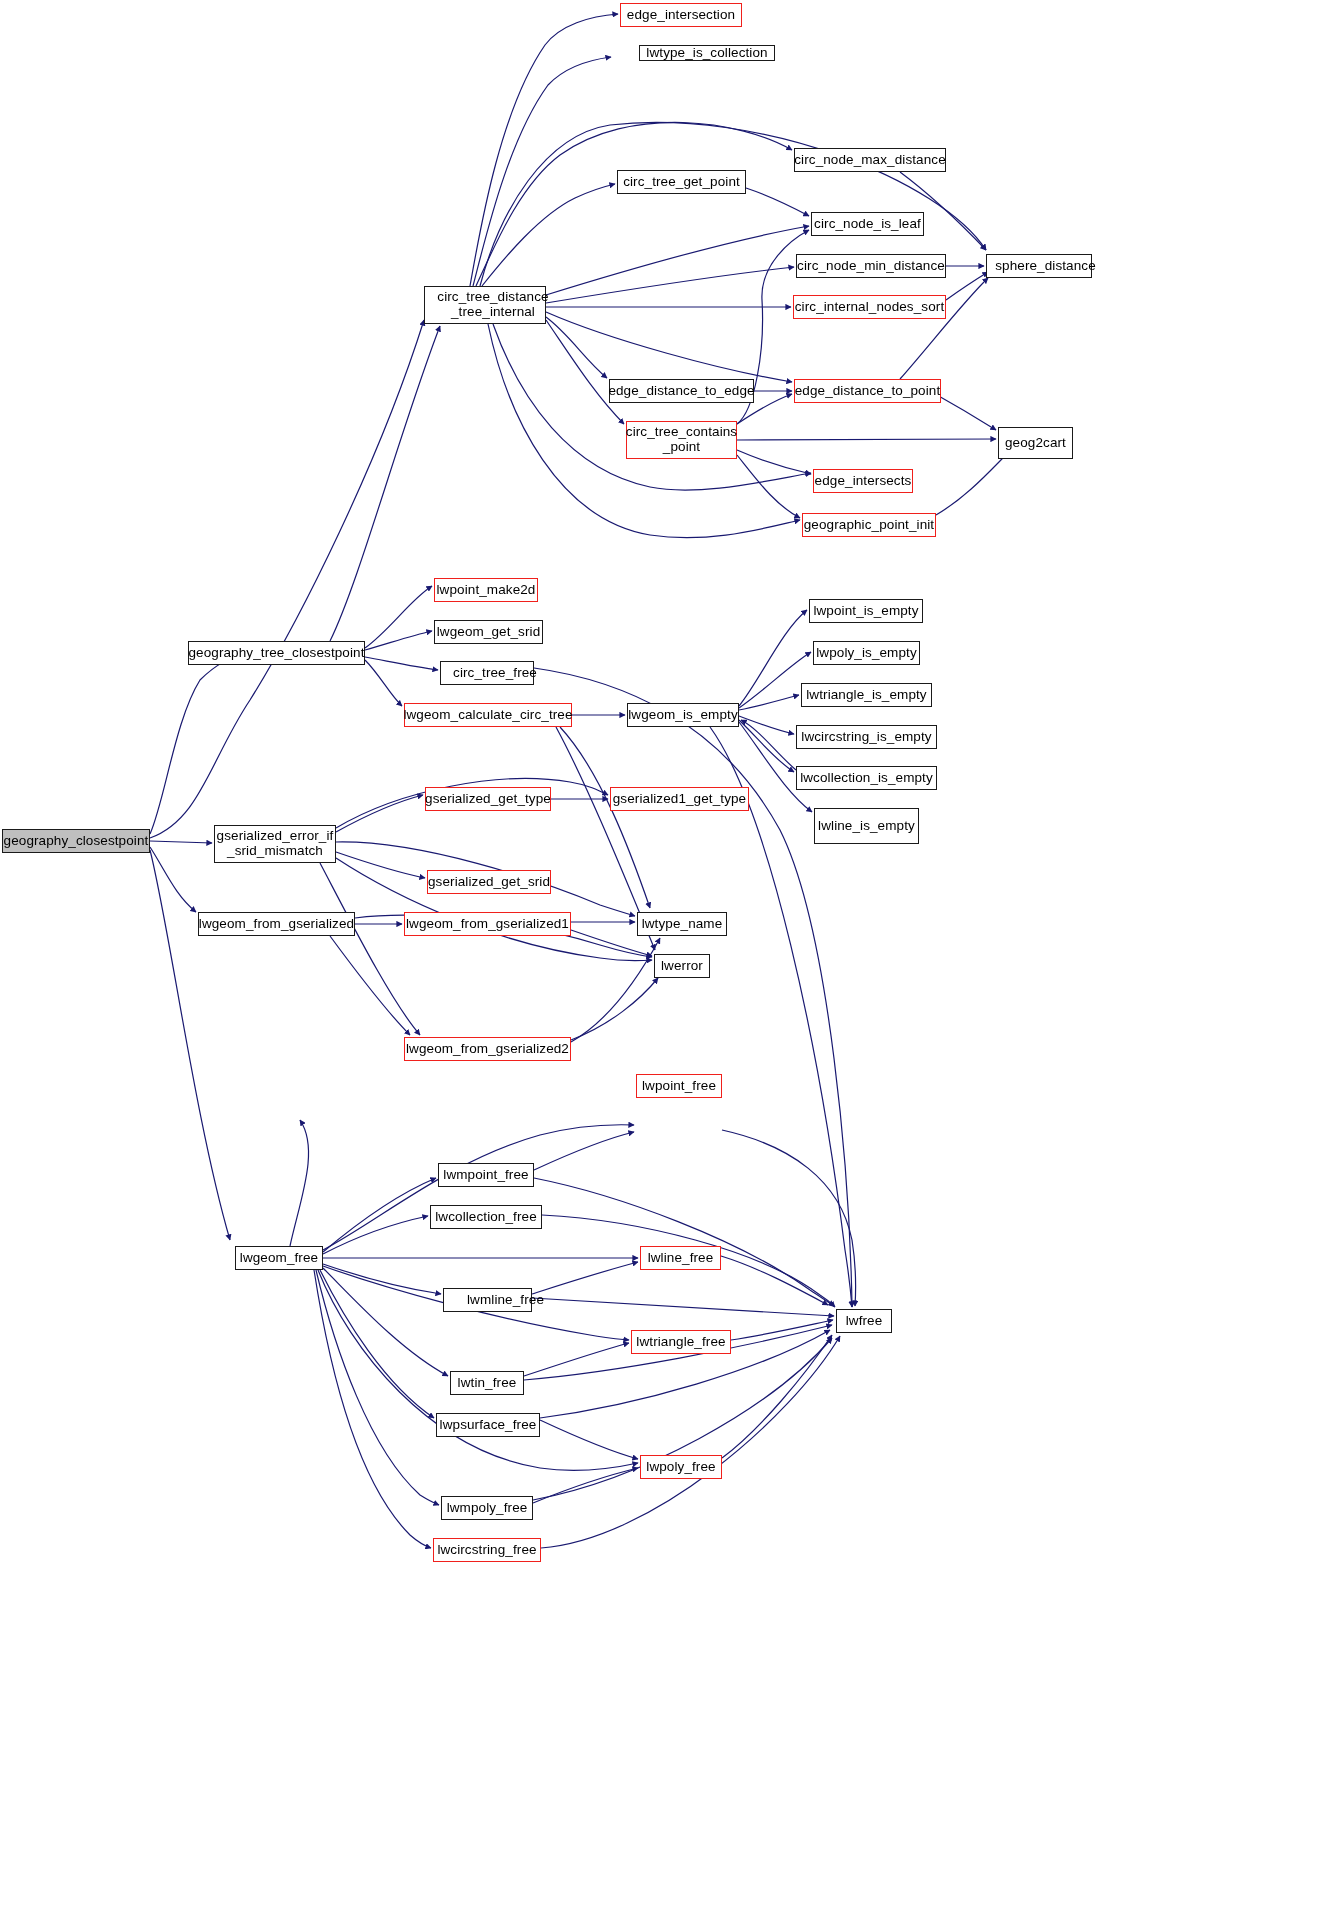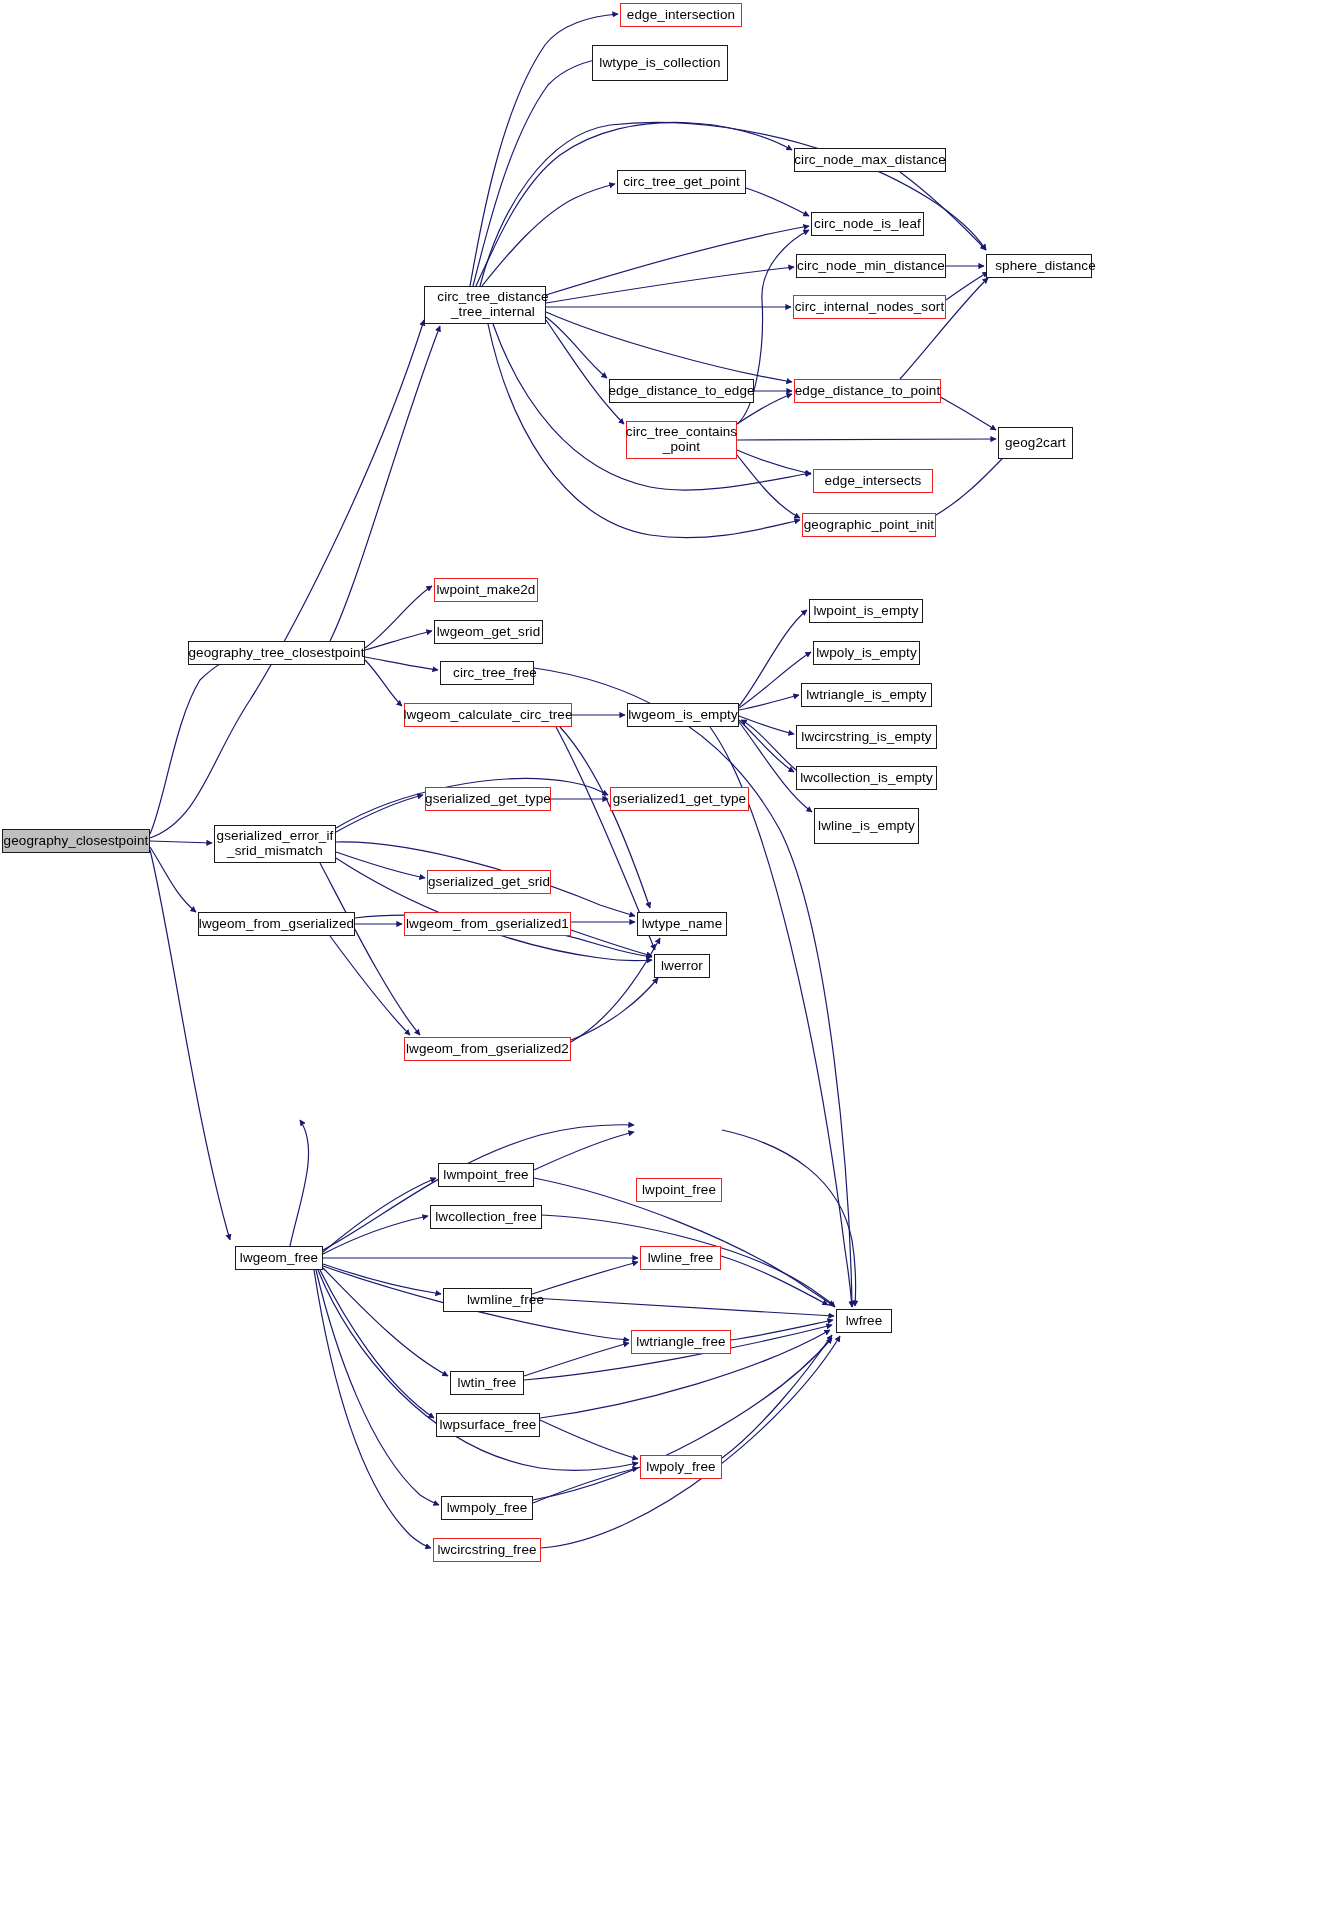--- a/index.html
+++ b/index.html
@@ -148,33 +148,33 @@
         <path d="M 533,1500 C 640,1480 770,1410 832,1338" marker-end="url(#arrow)"></path>
         <path d="M 541,1548 C 650,1540 790,1420 840,1336" marker-end="url(#arrow)"></path>
         <path d="M 722,1130 C 790,1145 840,1180 852,1240 C 856,1265 856,1290 855,1306" marker-end="url(#arrow)"></path>
         <path d="M 710,727 C 770,810 820,1050 845,1250 C 849,1275 851,1295 852,1307" marker-end="url(#arrow)"></path>
       </g>
   </svg>
 <div class="node current" style="left: 2px; top: 829px; width: 148px; height: 24px;">geography_closestpoint</div>
     <div class="node" style="left: 424px; top: 286px; width: 122px; height: 38px; padding-left: 16px;">circ_tree_distance
 _tree_internal</div>
     <div class="node red" style="left: 620px; top: 3px; width: 122px; height: 24px;">edge_intersection</div>
-    <div class="node" style="left: 592px; top: 45px; width: 136px; height: 36px;">lwtype_is_collection</div>
+    <div class="node" style="left: 639px; top: 45px; width: 136px; height: 16px;">lwtype_is_collection</div>
     <div class="node" style="left: 794px; top: 148px; width: 152px; height: 24px;">circ_node_max_distance</div>
     <div class="node" style="left: 617px; top: 170px; width: 129px; height: 24px;">circ_tree_get_point</div>
     <div class="node" style="left: 811px; top: 212px; width: 113px; height: 24px;">circ_node_is_leaf</div>
     <div class="node" style="left: 986px; top: 254px; width: 106px; height: 24px; padding-left: 13px;">sphere_distance</div>
     <div class="node" style="left: 796px; top: 254px; width: 150px; height: 24px;">circ_node_min_distance</div>
     <div class="node red" style="left: 793px; top: 295px; width: 153px; height: 24px;">circ_internal_nodes_sort</div>
     <div class="node" style="left: 609px; top: 379px; width: 145px; height: 24px;">edge_distance_to_edge</div>
     <div class="node red" style="left: 794px; top: 379px; width: 147px; height: 24px;">edge_distance_to_point</div>
     <div class="node red" style="left: 626px; top: 421px; width: 111px; height: 38px;">circ_tree_contains
 _point</div>
     <div class="node" style="left: 998px; top: 427px; width: 75px; height: 32px;">geog2cart</div>
-    <div class="node red" style="left: 813px; top: 469px; width: 120px; height: 24px;">edge_intersects</div>
+    <div class="node red" style="left: 813px; top: 469px; width: 100px; height: 24px;">edge_intersects</div>
     <div class="node red" style="left: 802px; top: 513px; width: 134px; height: 24px;">geographic_point_init</div>
     <div class="node" style="left: 188px; top: 641px; width: 177px; height: 24px;">geography_tree_closestpoint</div>
     <div class="node red" style="left: 434px; top: 578px; width: 104px; height: 24px;">lwpoint_make2d</div>
     <div class="node" style="left: 434px; top: 620px; width: 109px; height: 24px;">lwgeom_get_srid</div>
     <div class="node" style="left: 440px; top: 661px; width: 94px; height: 24px; padding-left: 16px;">circ_tree_free</div>
     <div class="node red" style="left: 404px; top: 703px; width: 168px; height: 24px;">lwgeom_calculate_circ_tree</div>
     <div class="node" style="left: 627px; top: 703px; width: 112px; height: 24px;">lwgeom_is_empty</div>
     <div class="node" style="left: 809px; top: 599px; width: 114px; height: 24px;">lwpoint_is_empty</div>
     <div class="node" style="left: 813px; top: 641px; width: 107px; height: 24px;">lwpoly_is_empty</div>
     <div class="node" style="left: 801px; top: 683px; width: 131px; height: 24px;">lwtriangle_is_empty</div>
@@ -184,21 +184,21 @@
     <div class="node red" style="left: 425px; top: 787px; width: 126px; height: 24px;">gserialized_get_type</div>
     <div class="node red" style="left: 610px; top: 787px; width: 139px; height: 24px;">gserialized1_get_type</div>
     <div class="node" style="left: 214px; top: 825px; width: 122px; height: 38px;">gserialized_error_if
 _srid_mismatch</div>
     <div class="node red" style="left: 427px; top: 870px; width: 124px; height: 24px;">gserialized_get_srid</div>
     <div class="node" style="left: 198px; top: 912px; width: 157px; height: 24px;">lwgeom_from_gserialized</div>
     <div class="node red" style="left: 404px; top: 912px; width: 167px; height: 24px;">lwgeom_from_gserialized1</div>
     <div class="node" style="left: 637px; top: 912px; width: 90px; height: 24px;">lwtype_name</div>
     <div class="node" style="left: 654px; top: 954px; width: 56px; height: 24px;">lwerror</div>
     <div class="node red" style="left: 404px; top: 1037px; width: 167px; height: 24px;">lwgeom_from_gserialized2</div>
-    <div class="node red" style="left: 636px; top: 1178px; width: 86px; height: 24px;">lwpoint_free</div>
+    <div class="node red" style="left: 636px; top: 1074px; width: 86px; height: 24px;">lwpoint_free</div>
     <div class="node" style="left: 438px; top: 1163px; width: 96px; height: 24px;">lwmpoint_free</div>
     <div class="node" style="left: 430px; top: 1205px; width: 112px; height: 24px;">lwcollection_free</div>
     <div class="node" style="left: 235px; top: 1246px; width: 88px; height: 24px;">lwgeom_free</div>
     <div class="node red" style="left: 640px; top: 1246px; width: 81px; height: 24px;">lwline_free</div>
     <div class="node" style="left: 443px; top: 1288px; width: 89px; height: 24px; padding-left: 36px;">lwmline_free</div>
     <div class="node" style="left: 836px; top: 1309px; width: 56px; height: 24px;">lwfree</div>
     <div class="node red" style="left: 631px; top: 1330px; width: 100px; height: 24px;">lwtriangle_free</div>
     <div class="node" style="left: 450px; top: 1371px; width: 74px; height: 24px;">lwtin_free</div>
     <div class="node" style="left: 436px; top: 1413px; width: 104px; height: 24px;">lwpsurface_free</div>
     <div class="node red" style="left: 640px; top: 1455px; width: 82px; height: 24px;">lwpoly_free</div>

